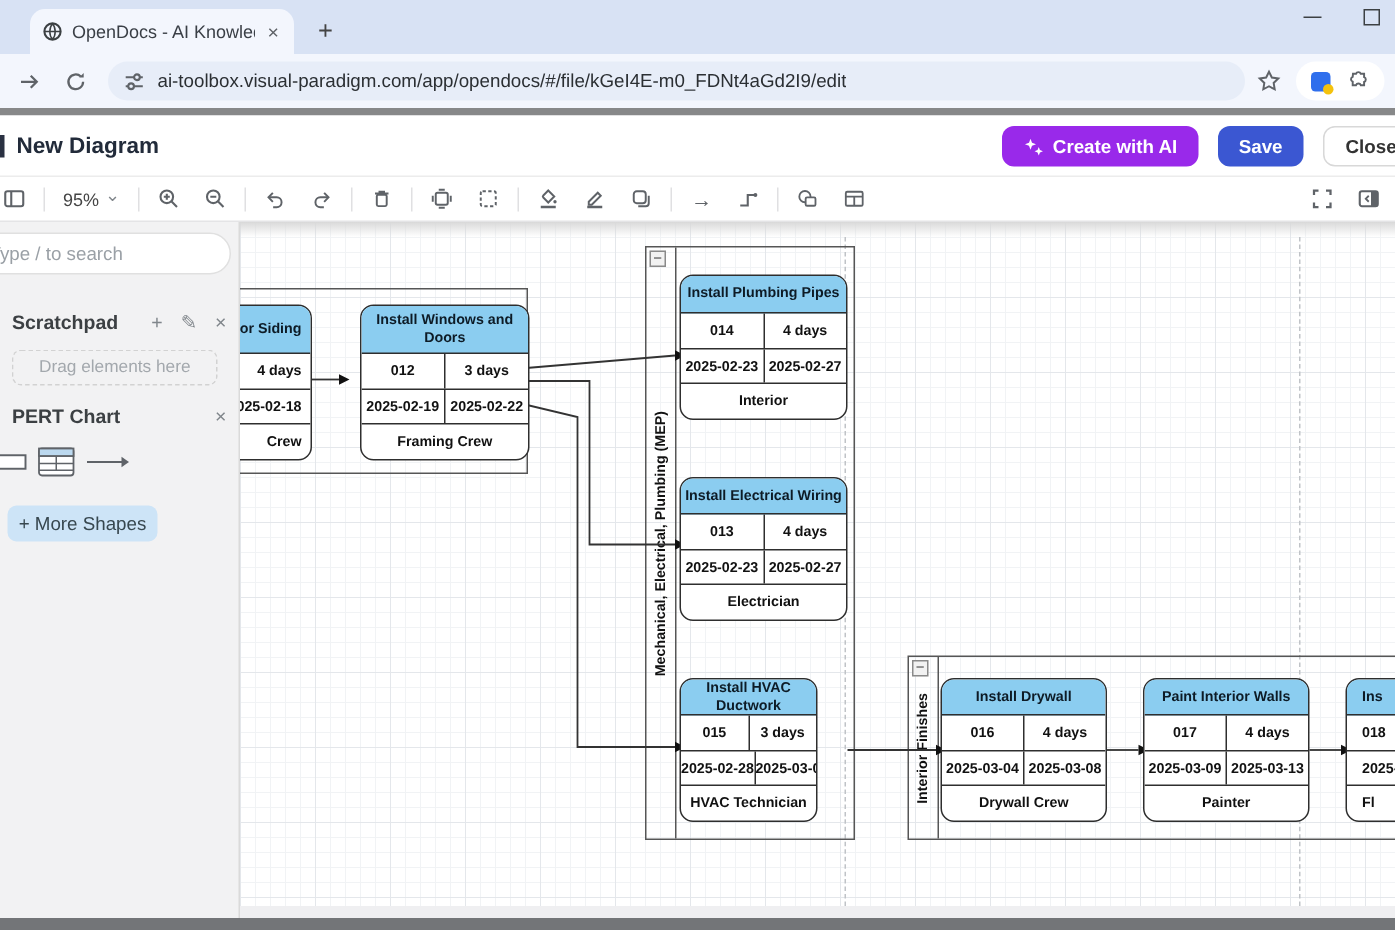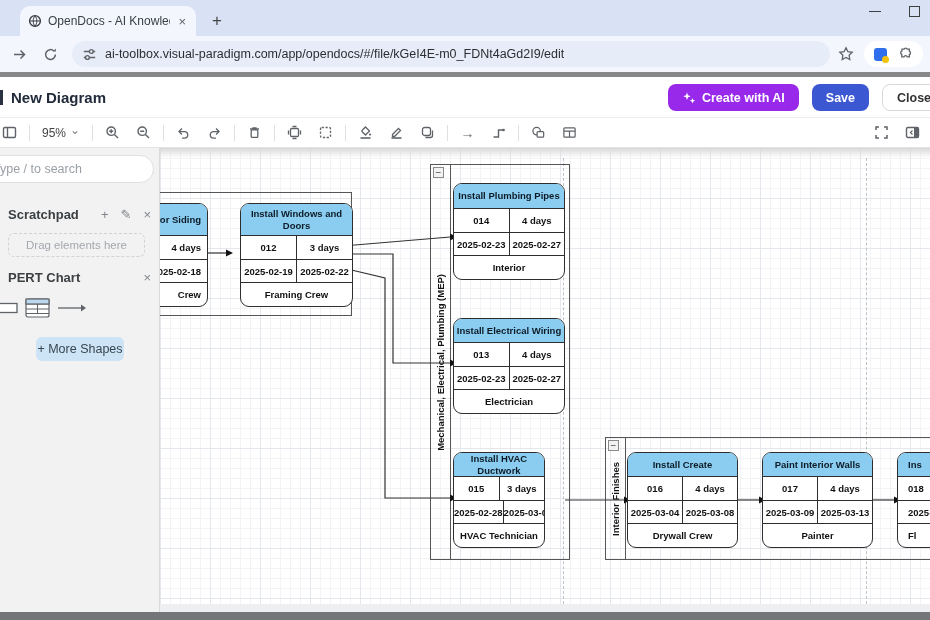--- a/index.html
+++ b/index.html
@@ -52,21 +52,21 @@
   .panel{position:relative;width:160px;height:100%;background:#f2f2f3;border-right:1px solid #dadada;overflow:hidden;flex:0 0 160px;}
   .search-input{position:absolute;left:-18px;top:7px;width:172px;height:28px;border:1px solid #e0e0e0;border-radius:15px;
                 background:#fff;font-size:12.5px;padding:0 10px;color:#333;outline:none;font-family:"Liberation Sans",sans-serif;}
   .search-input::placeholder{color:#9aa0a6;}
   .sect-row{position:absolute;left:8px;right:8px;display:flex;align-items:center;}
   .sect-title{font-size:13px;font-weight:bold;color:#3c4043;flex:1;}
   .sect-ic{color:#80868b;font-size:13px;margin-left:12px;}
   .dragbox{position:absolute;left:8px;top:85px;width:137px;height:24px;border:1.5px dashed #d2d2d2;border-radius:6px;
            display:flex;align-items:center;justify-content:center;font-size:11.5px;color:#a3a8ad;}
   .shape-row{position:absolute;left:0px;top:148px;height:24px;display:flex;align-items:center;gap:7px;color:#5f6368;}
-  .moreshapes{position:absolute;left:36px;top:189px;width:88px;height:24px;background:#cde4f7;border-radius:6px;
+  .moreshapes{position:absolute;left:5px;top:189px;width:100px;height:24px;background:#cde4f7;border-radius:6px;
               display:flex;align-items:center;justify-content:center;font-size:12.5px;color:#37474f;}
   
   .canvas{position:relative;flex:1;height:100%;overflow:hidden;background-color:#fff;
     background-image:
       linear-gradient(#e4e7eb 1px,transparent 1px),linear-gradient(90deg,#e4e7eb 1px,transparent 1px),
       linear-gradient(#f1f3f5 1px,transparent 1px),linear-gradient(90deg,#f1f3f5 1px,transparent 1px);
     background-size:50px 50px,50px 50px,10px 10px,10px 10px;}
   .topshade{position:absolute;left:0;top:0;right:0;height:10px;background:linear-gradient(#d9d9d9,rgba(255,255,255,0));}
   .pageline{position:absolute;top:10px;bottom:8px;width:0;border-left:1px dashed #c0c3c7;}
   .pcontainer{position:absolute;border:1.4px solid #565656;}
@@ -417,21 +417,21 @@
             <div class="cell">015</div>
             <div class="cell">3 days</div>
           </div>
           <div class="prow">
             <div class="cell">2025-02-28</div>
             <div class="cell">2025-03-03</div>
           </div>
           <div class="ft">HVAC Technician</div>
         </div>
         <div class="pnode" style="left: 467px; top: 304px; width: 111px; height: 96px;">
-          <div class="hd" style="height: 24px;">Install Create</div>
+          <div class="hd" style="height: 24px;">Install Drywall</div>
           <div class="prow">
             <div class="cell">016</div>
             <div class="cell">4 days</div>
           </div>
           <div class="prow">
             <div class="cell">2025-03-04</div>
             <div class="cell">2025-03-08</div>
           </div>
           <div class="ft">Drywall Crew</div>
         </div>

